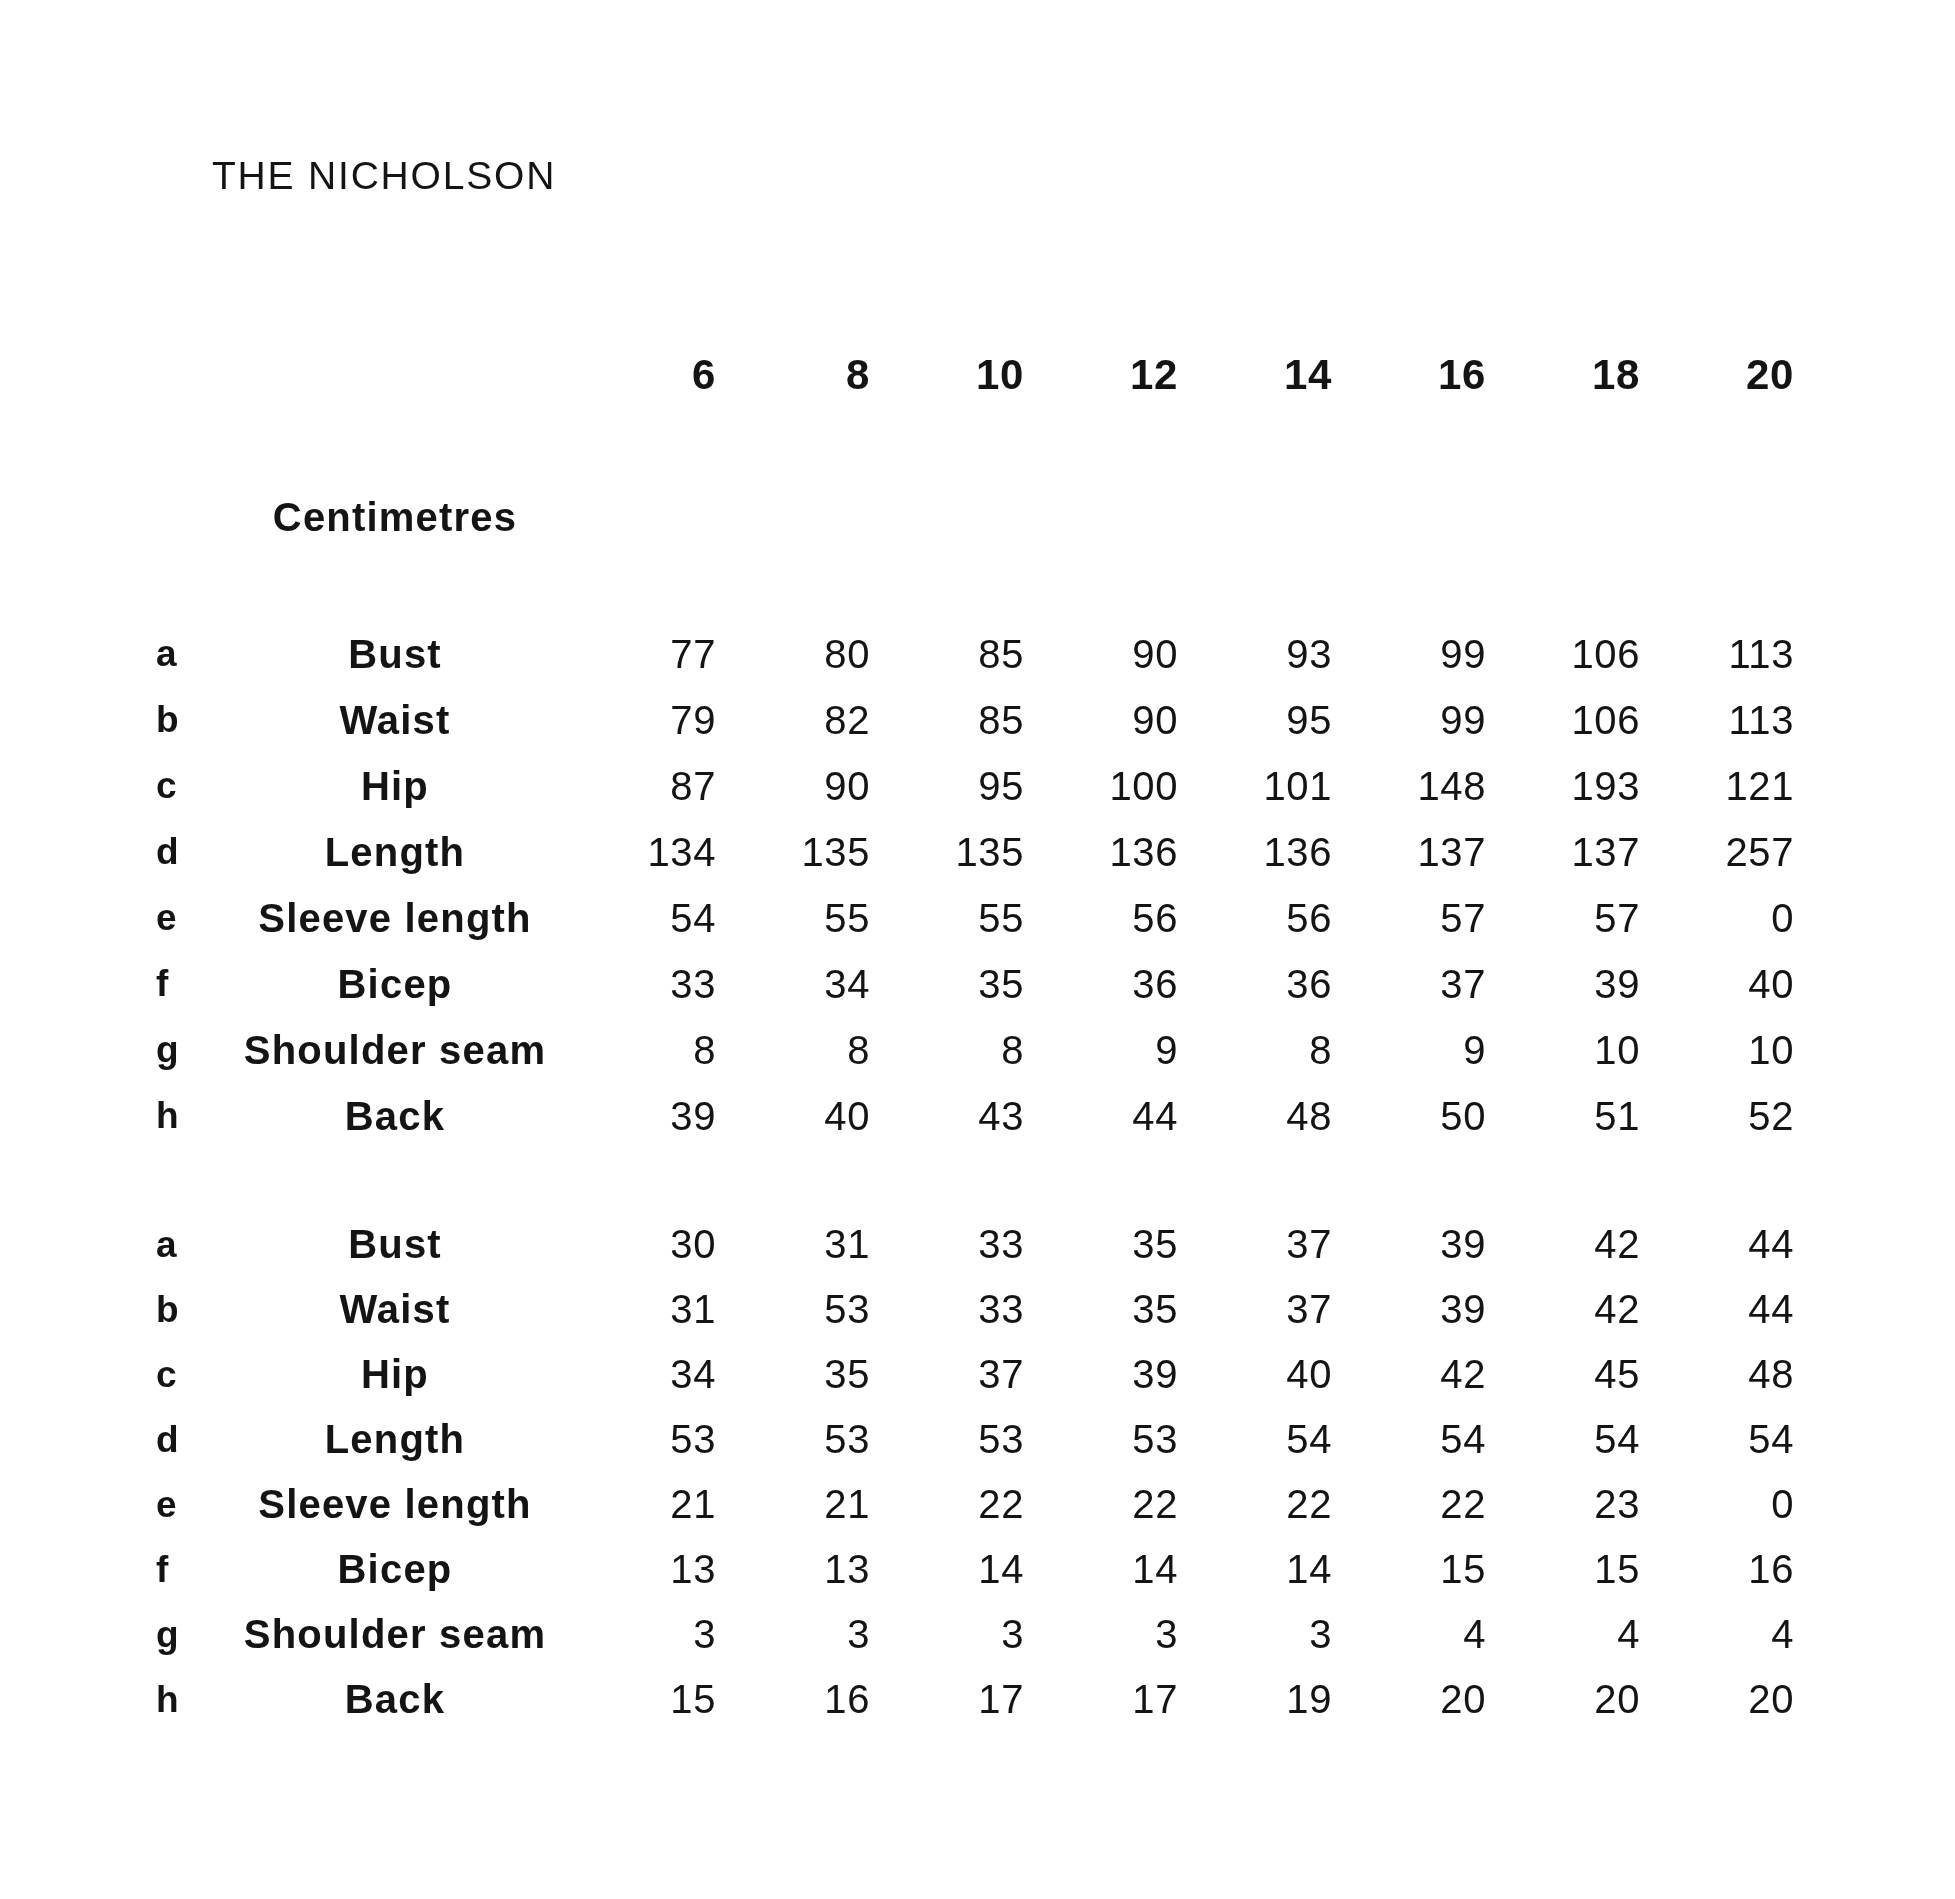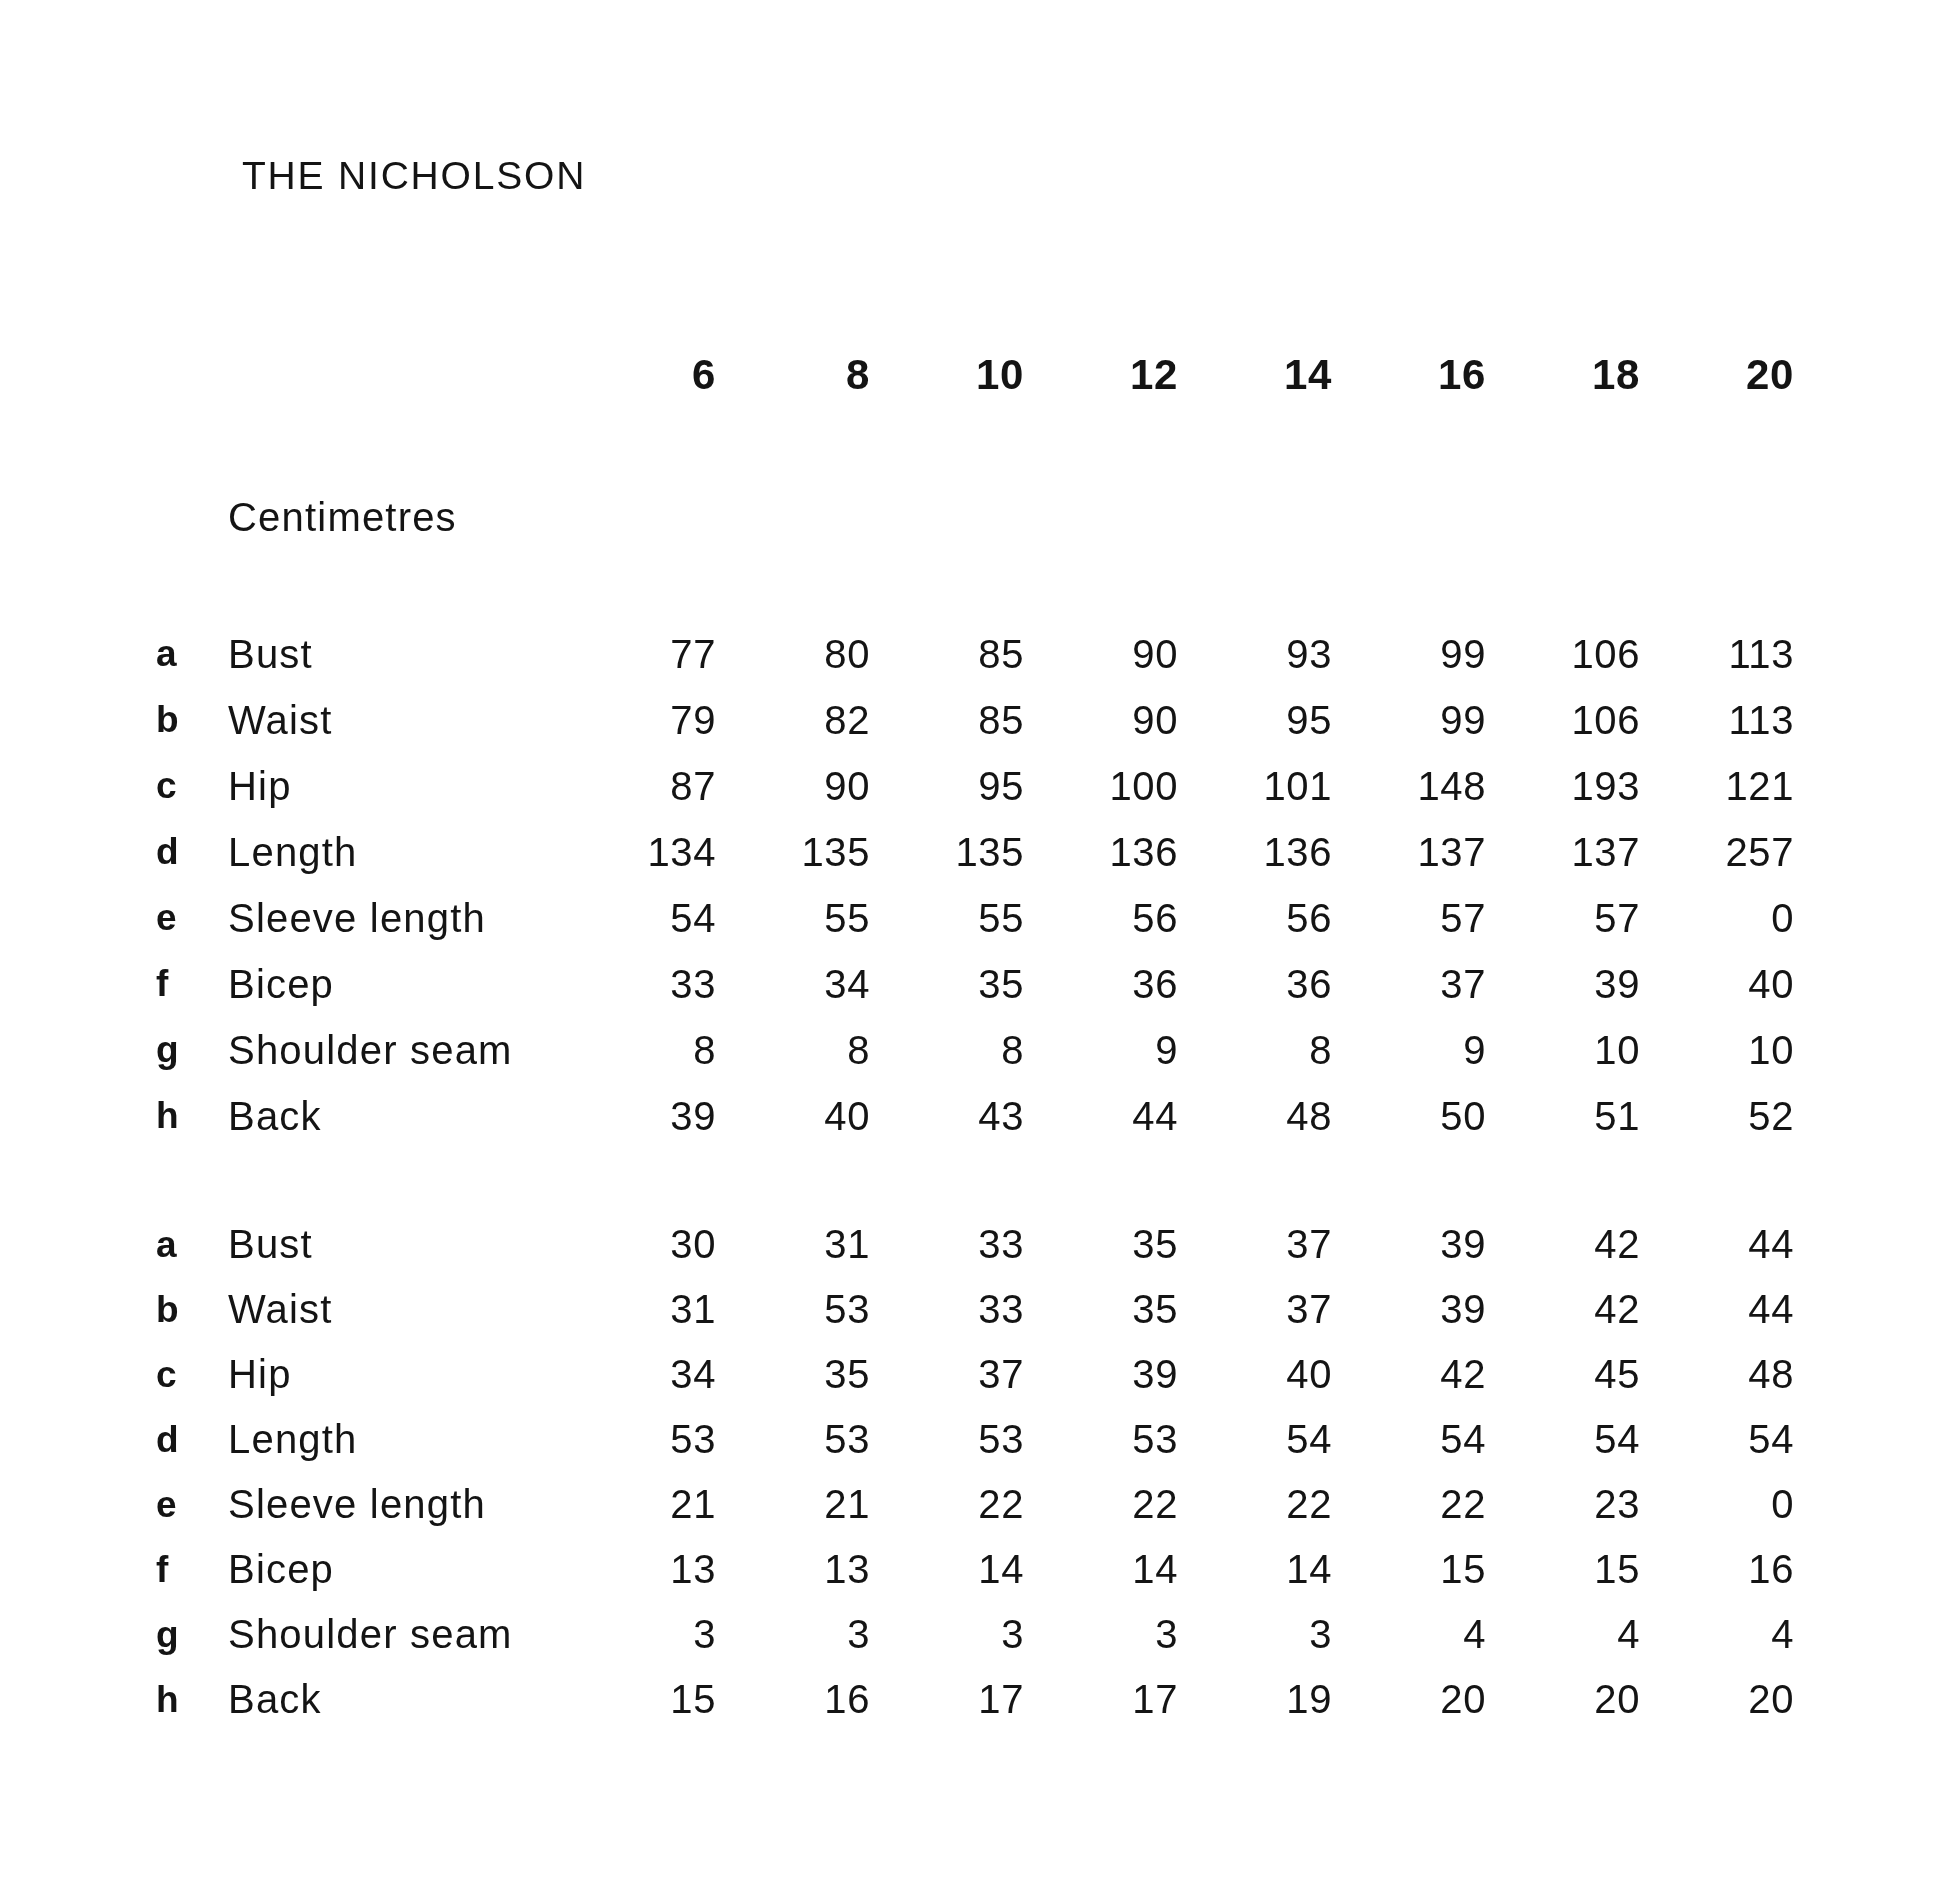--- a/index.html
+++ b/index.html
@@ -5,36 +5,36 @@
   * { box-sizing: border-box; }
   html, body { margin: 0; padding: 0; }
   body {
     width: 1955px; height: 1900px;
     background: #ffffff;
     color: #141414;
     font-family: "Liberation Sans", sans-serif;
   }
   .page { position: relative; width: 1955px; height: 1900px; background: #fff; overflow: hidden; }
   .title {
-    position: absolute; left: 242px; top: 154px;
+    position: absolute; left: 212px; top: 154px;
     font-size: 39px; font-weight: 400; letter-spacing: 1.8px;
     white-space: nowrap;
   }
   .chart { position: absolute; left: 156px; top: 342px; }
   .r {
     display: grid;
     grid-template-columns: 72px 334px repeat(8, 154px);
     align-items: center;
     height: 66px;
   }
   .r.inch-row { height: 65px; }
   .c { white-space: nowrap; overflow: visible; }
   .c.num { text-align: right; font-size: 40px; font-weight: 400; letter-spacing: 0.6px; }
   .c.letter { font-weight: 700; font-size: 37px; }
-  .c.label { font-size: 40px; font-weight: 400; letter-spacing: 1.2px; }
+  .c.label { font-size: 40px; font-weight: 700; letter-spacing: 1.2px; text-align: center; }
   .r.sizes .c.num { font-weight: 700; font-size: 42px; }
   .r.section { margin-top: 76px; }
   .r.section .c.label { letter-spacing: 1.2px; }
   .r.first-cm { margin-top: 71px; }
   .r.section-in { margin-top: 63px; }
   .r.first-in { margin-top: 63px; }
 </style>
 </head>
 <body>
 

